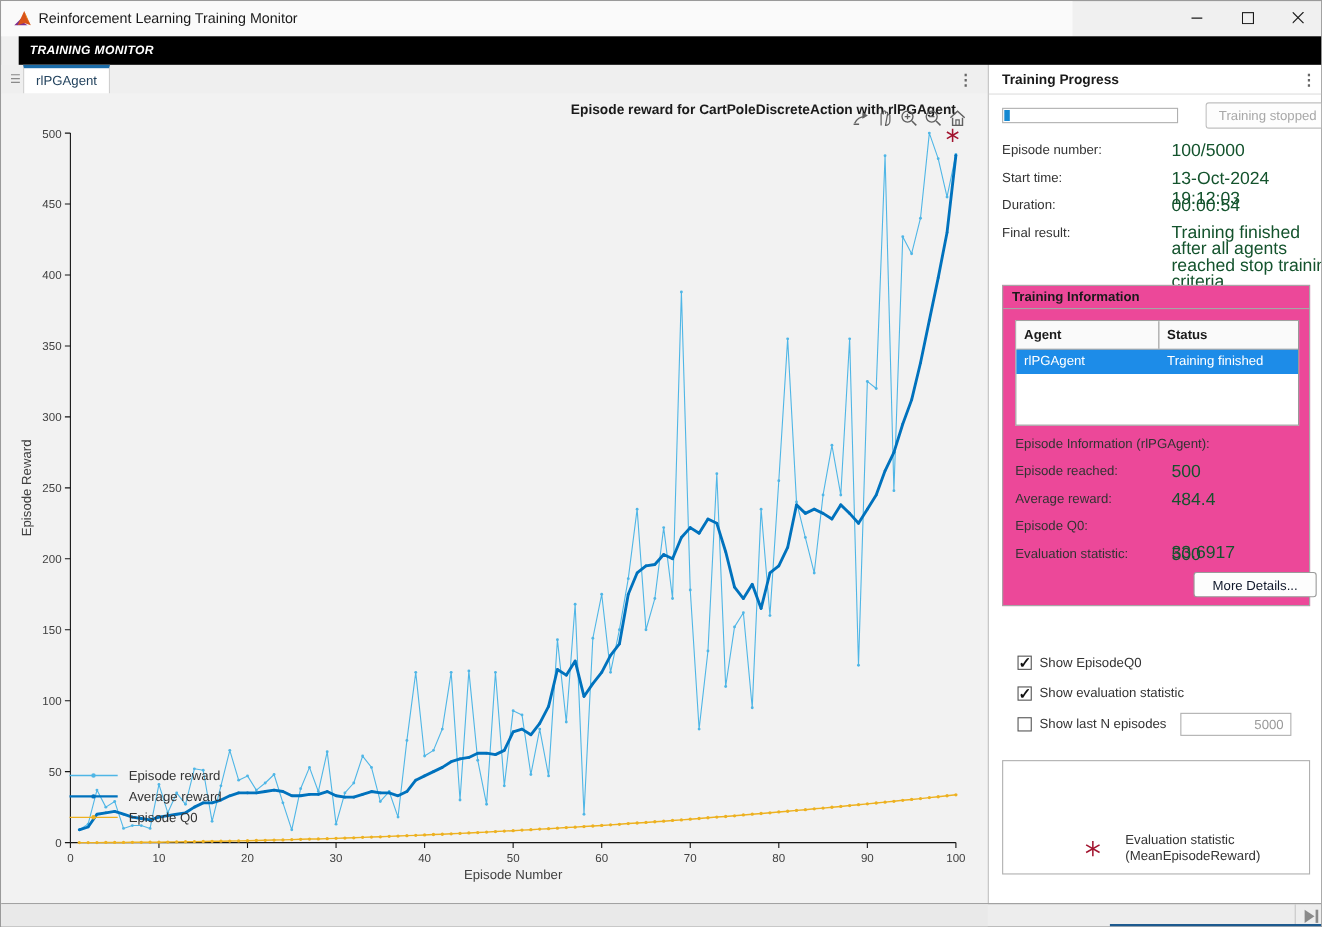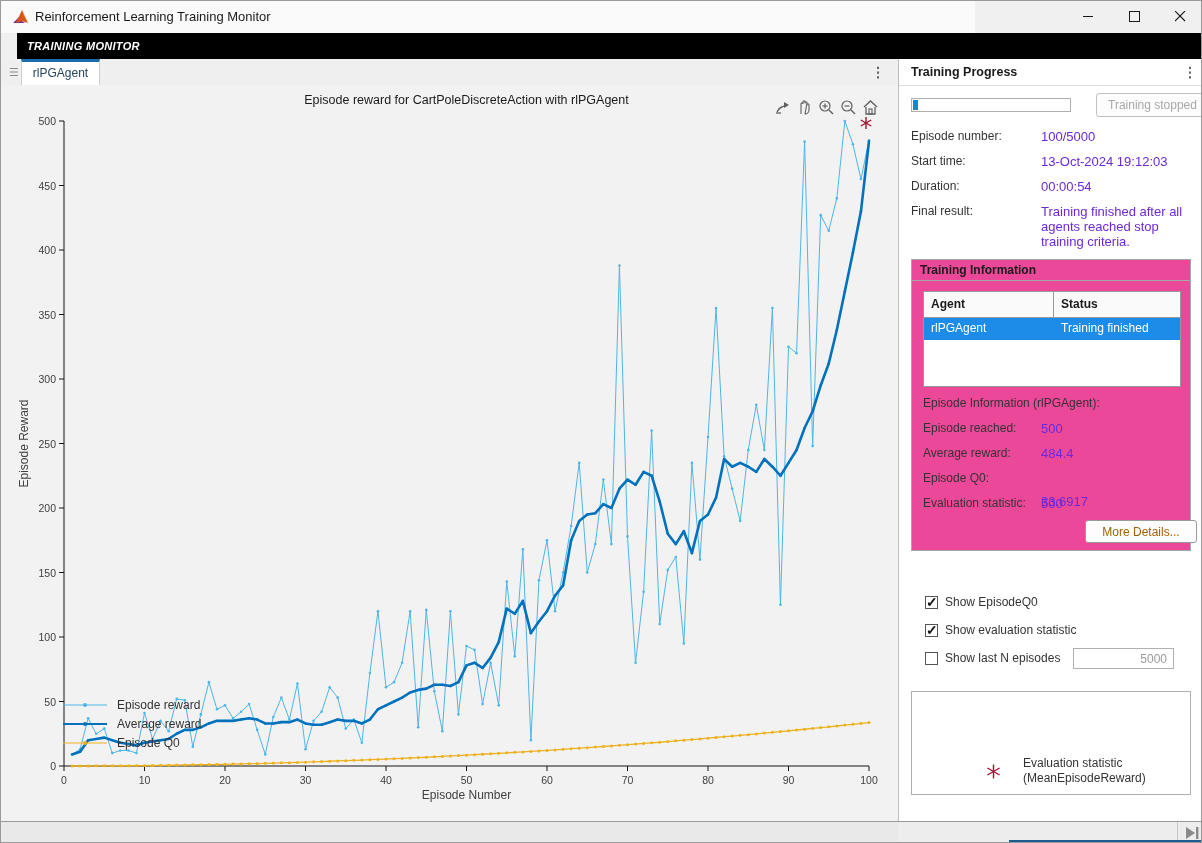--- a/index.html
+++ b/index.html
@@ -21,43 +21,43 @@
   #tabstrip{left:0;top:58px;width:897px;height:26px;background:#efefef;}
   #grip{left:5px;top:6px;width:16px;height:14px;color:#8a8a8a;font-size:11px;line-height:14px;text-align:center;}
   #doc-tab{left:20px;top:58px;width:79px;height:26px;background:#ffffff;border-top:3px solid #1b6ca8;
     border-left:1px solid #cfcfcf;border-right:1px solid #cfcfcf;box-sizing:border-box;
     font-size:12px;color:#24445f;text-align:center;line-height:22px;}
   .kebab{width:16px;height:18px;color:#666;font-size:14px;line-height:18px;text-align:center;font-weight:bold;}
   #tab-kebab{left:869px;top:62px;}
 
   
   #figure{left:0;top:84px;width:897px;height:736px;background:#f2f2f2;}
-  #chart-title{left:63px;top:8px;width:805px;text-align:center;font-size:12.5px;font-weight:normal;color:#1a1a1a;}
+  #chart-title{left:63px;top:8px;width:805px;text-align:right;font-size:12.5px;font-weight:bold;color:#1a1a1a;}
   #axtoolbar{left:773px;top:14px;height:20px;display:flex;gap:5px;}
   .axicon{width:17px;height:17px;}
   .tick{font-family:"Liberation Sans",sans-serif;font-size:10.5px;fill:#404040;}
   .axlabel{font-family:"Liberation Sans",sans-serif;font-size:12px;fill:#404040;}
 
   
   #vdivider{left:897px;top:58px;width:1px;height:762px;background:#bdbdbd;}
 
   
   #rightpanel{left:898px;top:58px;width:304px;height:762px;background:#ffffff;}
   #rp-header{left:898px;top:58px;width:304px;height:26px;border-bottom:1px solid #dedede;}
   #rp-title{left:910px;top:64px;font-size:12.5px;font-weight:bold;color:#1a1a1a;}
   #rp-kebab{left:1181px;top:62px;}
 
   #progressbar{left:910px;top:97px;width:160px;height:14px;background:#ffffff;border:1px solid #b0b0b0;box-sizing:border-box;}
   #progressfill{left:1px;top:1px;width:5px;height:10px;background:#1588d1;}
   .btn{border:1px solid #c0c0c0;border-radius:3px;background:#fdfdfd;font-size:12px;display:flex;align-items:center;justify-content:center;box-sizing:border-box;margin-left:16px;}
   #btn-stop{left:1079px;top:92px;width:113px;height:24px;color:#a8a8a8;}
-  #btn-more{left:1068px;top:519px;width:112px;height:23px;color:#a16207;border-color:#9a9a9a;}
+  #btn-more{left:1068px;top:519px;width:112px;height:23px;color:#0f172a;border-color:#9a9a9a;}
 
   .field-label{font-size:12px;color:#333;}
-  .field-value{font-size:13px;color:#6d28d9;}
+  .field-value{font-size:16px;color:#14532d;margin-left:24px;}
 
   .panelbox{background:#ec4899;border:1px solid #a6a6a6;box-sizing:border-box;}
   .paneltitle{position:absolute;left:0;top:0;right:0;height:21px;border-bottom:1px solid #a6a6a6;
     font-size:12px;font-weight:bold;color:#1a1a1a;line-height:20px;padding-left:8px;box-sizing:border-box;}
 
   
   #ti-table{left:922px;top:290px;width:258px;height:96px;border:1px solid #999;box-sizing:border-box;background:#fff;}
   .ti-hrow{display:flex;height:26px;background:#fafafa;border-bottom:1px solid #999;box-sizing:border-box;}
   .ti-hcell{font-size:12px;font-weight:bold;color:#1a1a1a;padding:5px 0 0 7px;box-sizing:border-box;}
   .c1{width:130px;border-right:1px solid #999;box-sizing:border-box;}

